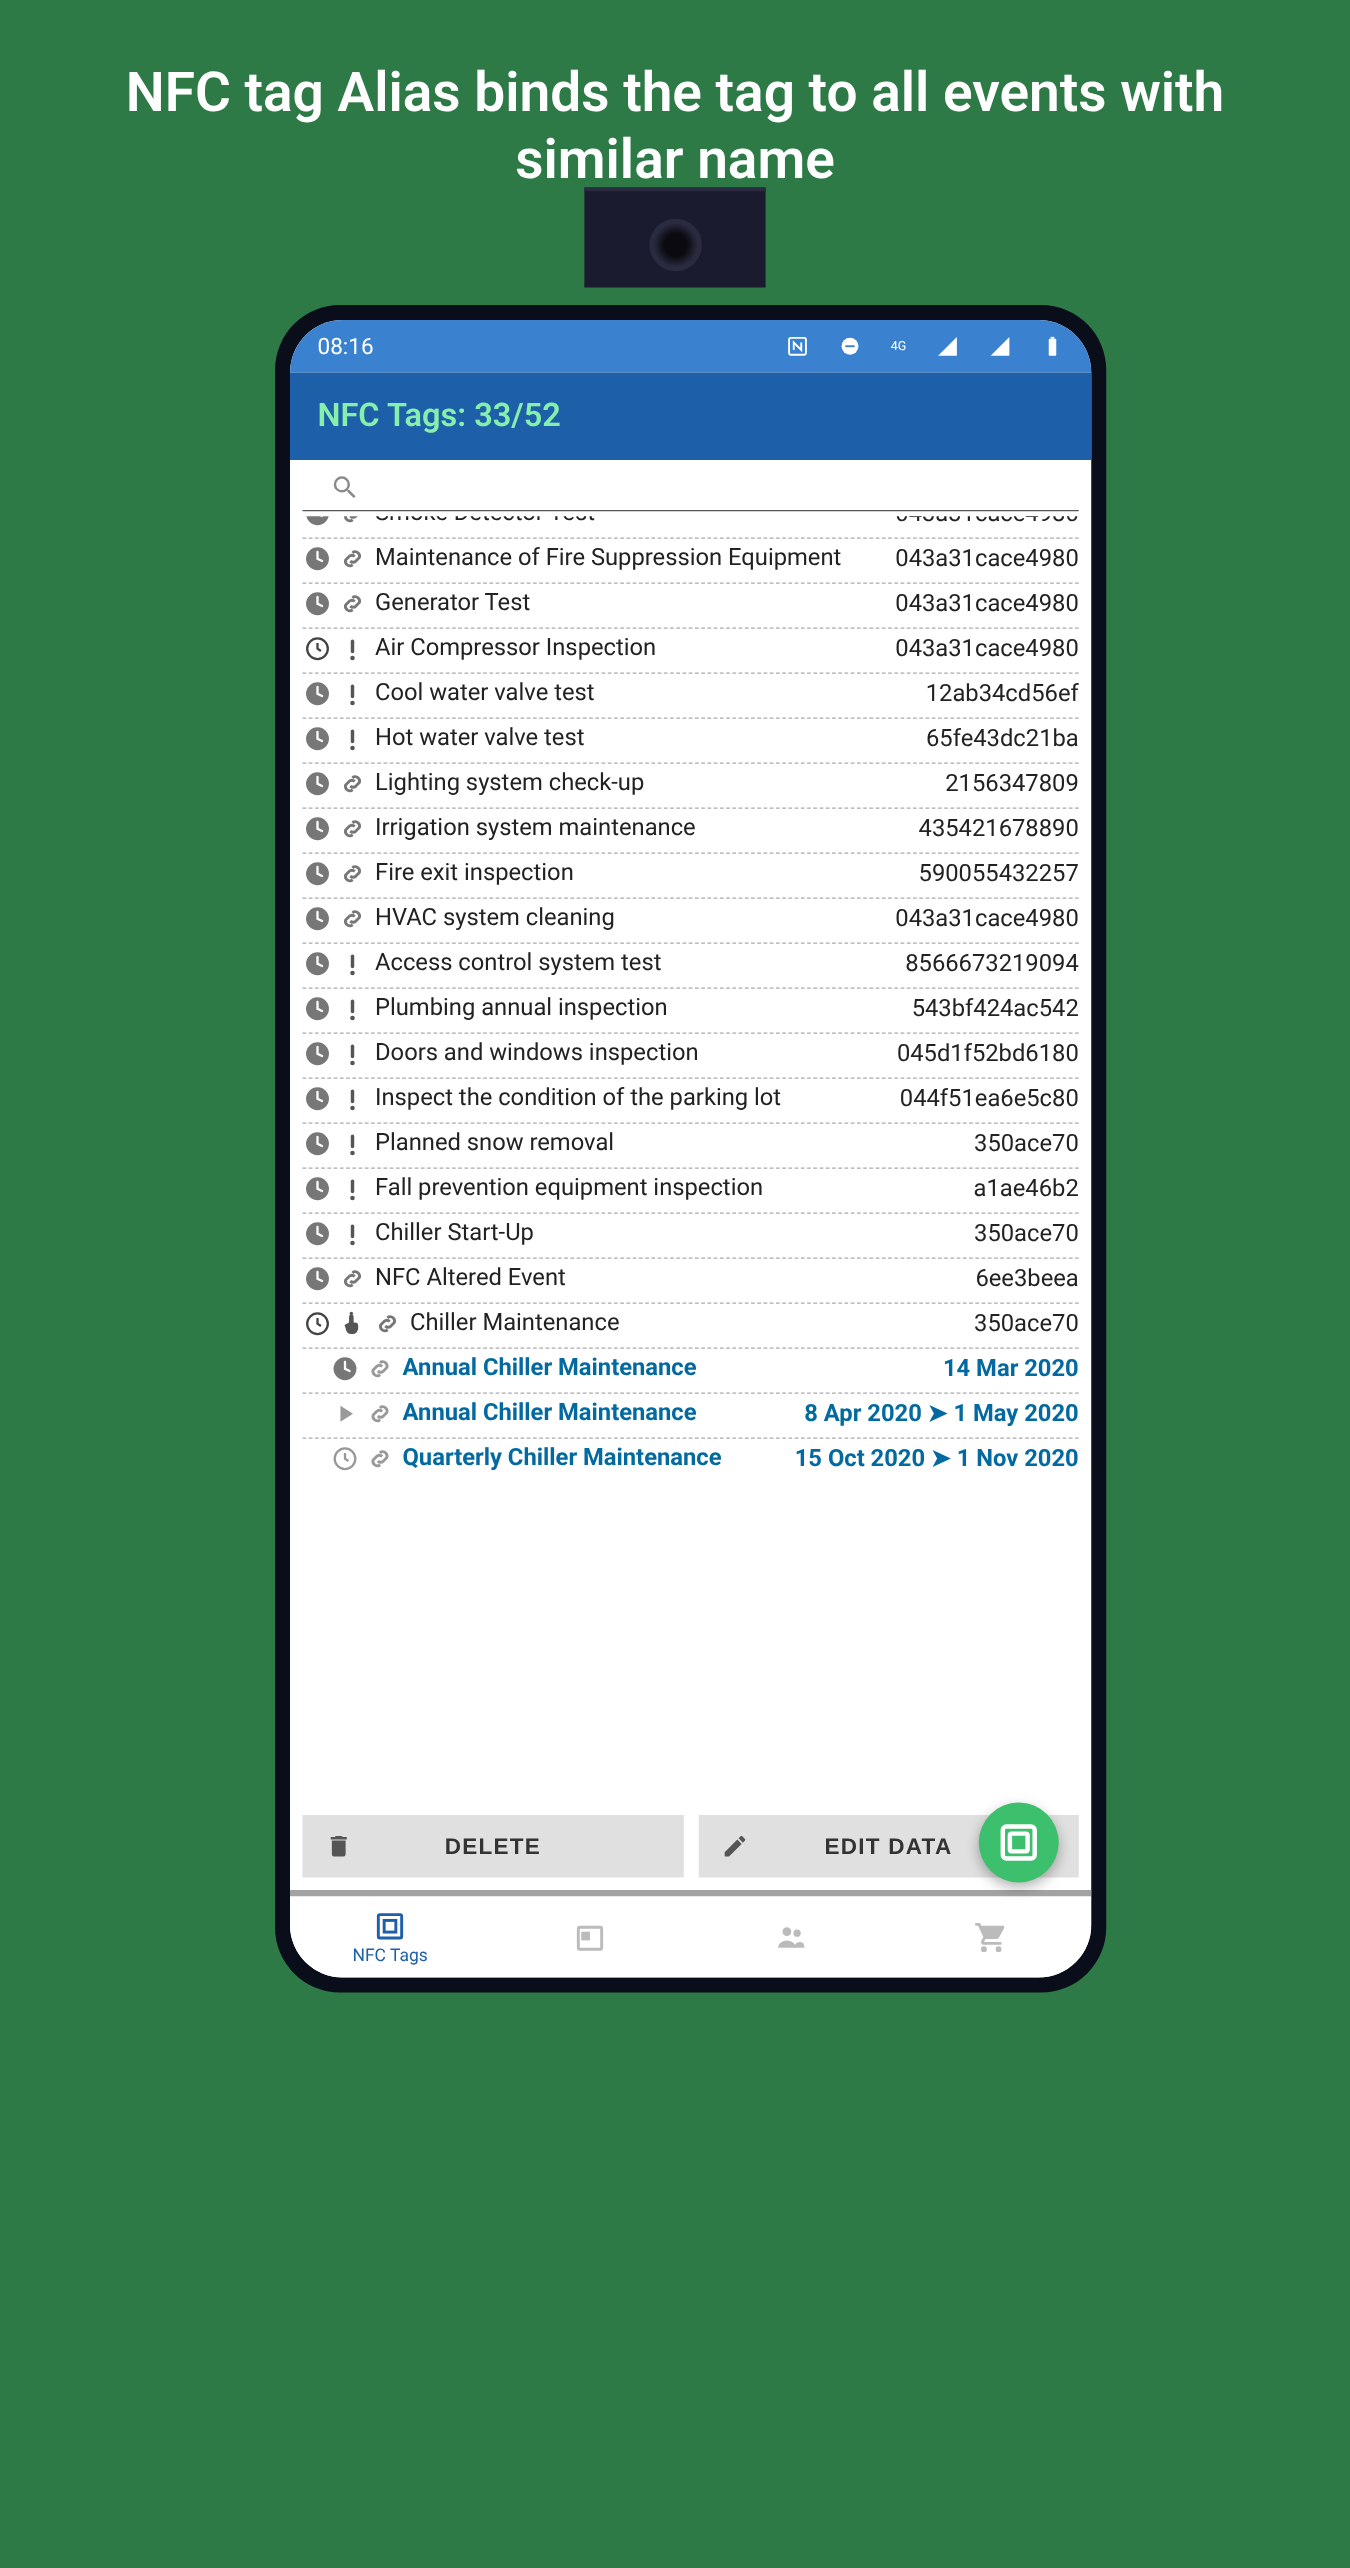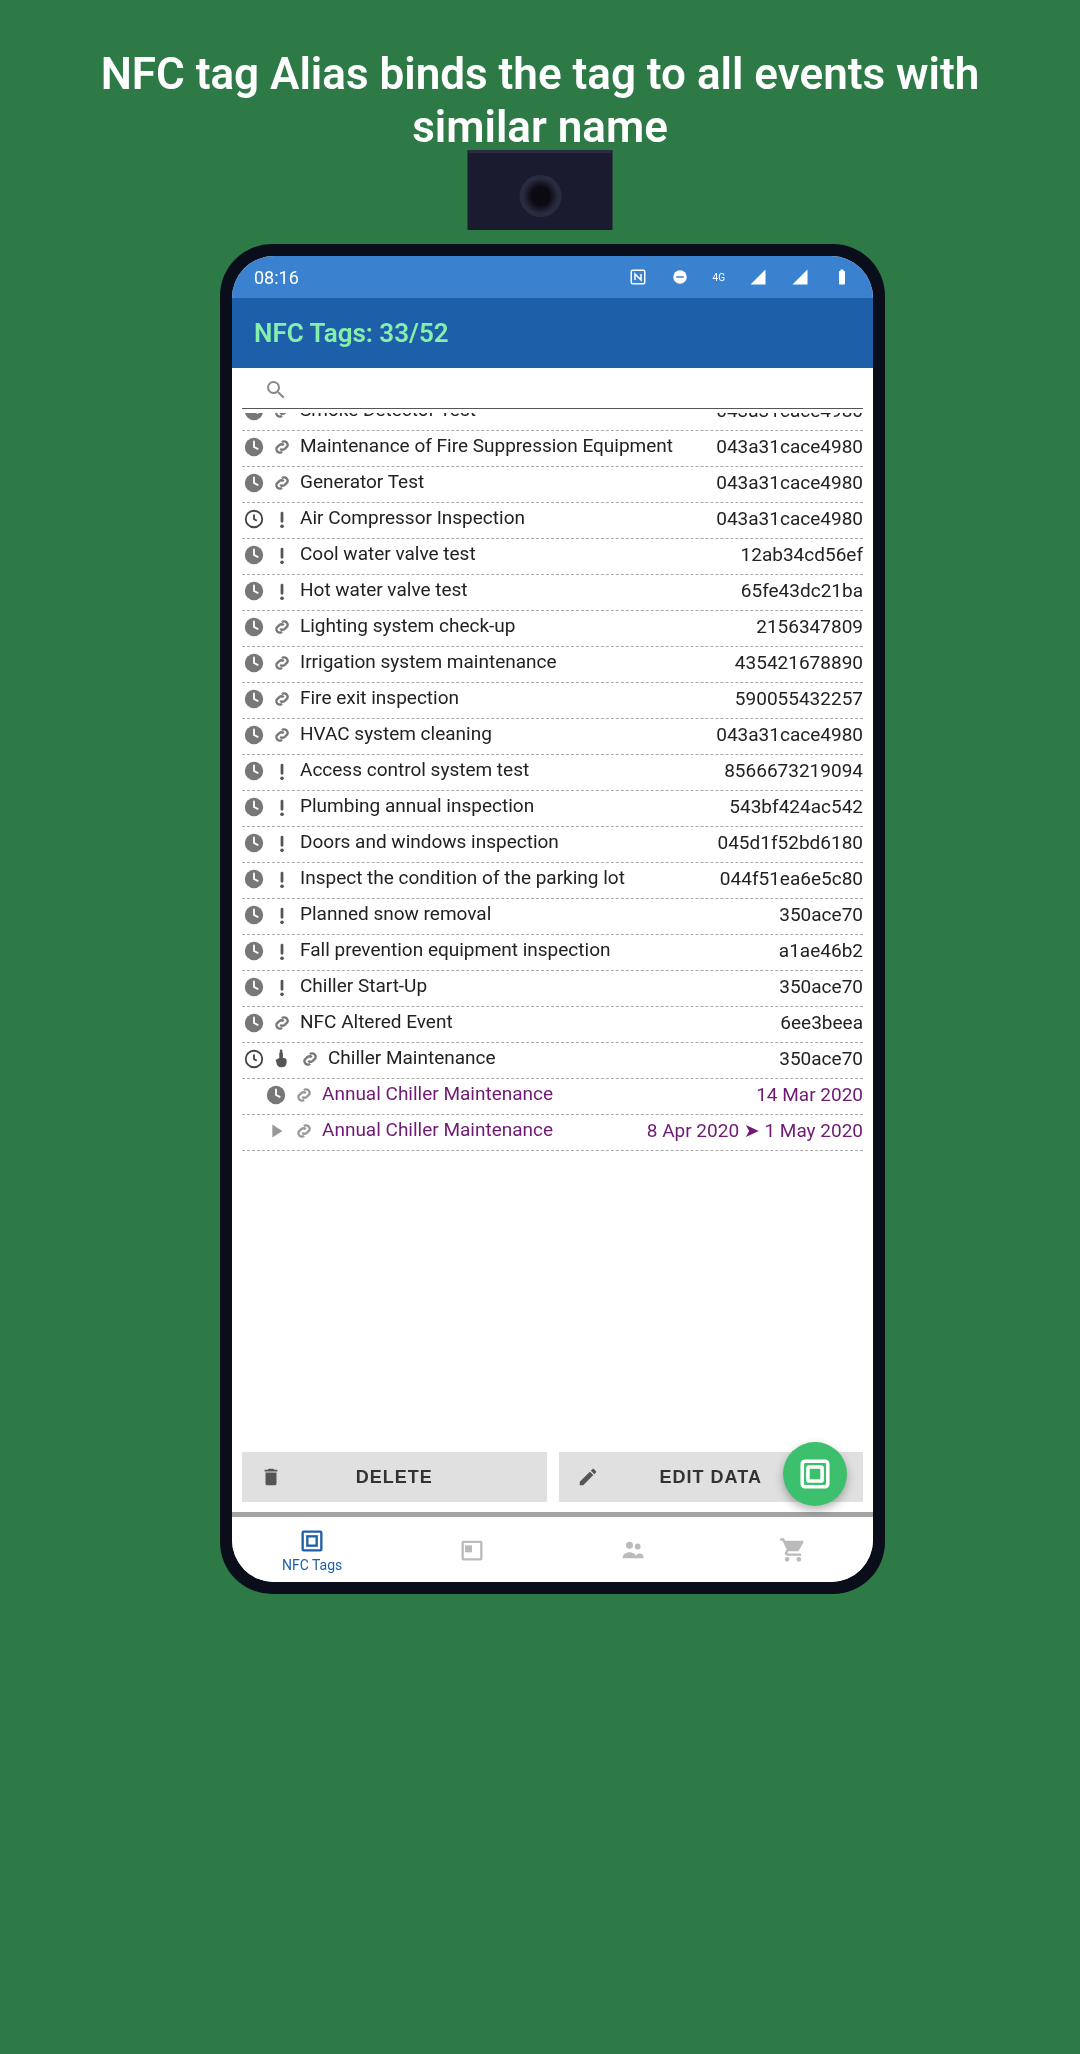--- a/index.html
+++ b/index.html
@@ -98,21 +98,21 @@
   .row {
     display: flex;
     align-items: flex-start;
     padding: 4px 0;
     border-bottom: 1.5px dashed #aaa;
     min-height: 36px;
     gap: 4px;
   }
   .row.partial { margin-top: -18px; }
   .row.sub { padding-left: 22px; color: #777; }
-  .row.sub .name, .row.sub .right { color: #701a75; }
+  .row.sub .name, .row.sub .right { color: #0369a1; font-weight: bold; }
   .ico {
     width: 24px; height: 24px;
     flex-shrink: 0;
     display: flex; align-items: center; justify-content: center;
   }
   .ico svg { width: 22px; height: 22px; }
   .clock-filled { fill: #777; }
   .clock-outline { fill: none; stroke: #444; stroke-width: 2; }
   .clock-outline-gray { fill: none; stroke: #999; stroke-width: 2; }
   .link-ico { fill: none; stroke: #777; stroke-width: 2.5; }
@@ -562,20 +562,36 @@
             </span>
             <span class="ico">
               <svg viewBox="0 0 24 24" class="link-ico-gray">
                 <path d="M10 14a4 4 0 005 0l3-3a4 4 0 00-5-5l-1 1"></path>
                 <path d="M14 10a4 4 0 00-5 0l-3 3a4 4 0 005 5l1-1"></path>
               </svg>
             </span>
             <span class="name">Annual Chiller Maintenance</span>
             <span class="right">8 Apr 2020 ➤ 1 May 2020</span>
           </div>
+          <div class="row sub" style="border-bottom: none;">
+            <span class="ico">
+              <svg viewBox="0 0 24 24" class="clock-outline-gray">
+                <circle cx="12" cy="12" r="9"></circle>
+                <path d="M12 7v5l3 2"></path>
+              </svg>
+            </span>
+            <span class="ico">
+              <svg viewBox="0 0 24 24" class="link-ico-gray">
+                <path d="M10 14a4 4 0 005 0l3-3a4 4 0 00-5-5l-1 1"></path>
+                <path d="M14 10a4 4 0 00-5 0l-3 3a4 4 0 005 5l1-1"></path>
+              </svg>
+            </span>
+            <span class="name">Quarterly Chiller Maintenance</span>
+            <span class="right">15 Oct 2020 ➤ 1 Nov 2020</span>
+          </div>
         </div>
 
       <div class="action-row">
         <button class="action-btn">
           <svg viewBox="0 0 24 24">
               <path d="M6 19a2 2 0 002 2h8a2 2 0 002-2V7H6v12zM19 4h-3.5l-1-1h-5l-1 1H5v2h14V4z"></path>
             </svg>
           <span>DELETE</span>
         </button>
         <button class="action-btn">

